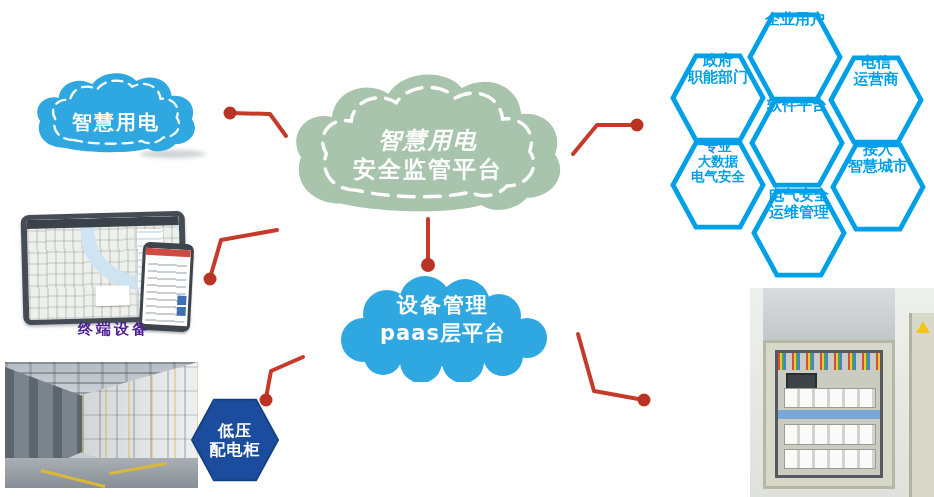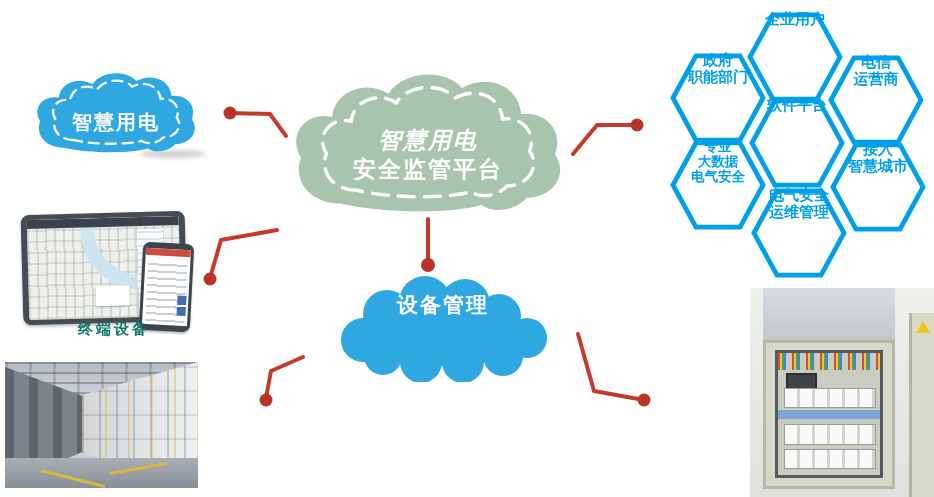--- a/index.html
+++ b/index.html
@@ -43,21 +43,21 @@
   .map-popup{position:absolute;left:44%;bottom:12%;width:34px;height:20px;background:#ffffff;
      box-shadow:0 1px 2px rgba(0,0,0,.25);}
   .phone{position:absolute;left:141px;top:243px;width:45px;height:76px;background:#3d444b;
          border-radius:7px;padding:6px 3px;transform:rotate(3deg);box-shadow:0 2px 2px rgba(120,125,130,.5);}
   .phone-screen{position:relative;width:100%;height:100%;background:#ffffff;overflow:hidden;}
   .phone-header{position:absolute;top:0;left:0;right:0;height:7px;background:#cf4a41;}
   .phone-list{position:absolute;top:10px;left:3px;right:3px;bottom:3px;
      background-image:repeating-linear-gradient(0deg,#c9ced2 0 2px,transparent 2px 7px);}
   .phone-btns{position:absolute;right:2px;bottom:10px;width:9px;height:20px;
      background:linear-gradient(#3f6fb5 0 45%,transparent 45% 55%,#3f6fb5 55% 100%);}
-  .caption{position:absolute;font-weight:bold;color:#0f766e;font-size:15px;letter-spacing:3px;}
+  .caption{position:absolute;font-weight:bold;color:#4c1d95;font-size:15px;letter-spacing:3px;}
 
   .soft-shadow{position:absolute;border-radius:50%;background:rgba(148,154,160,.45);filter:blur(2px);}
 
   
   .photo-sr{position:absolute;left:5px;top:362px;width:193px;height:126px;overflow:hidden;background:#c9ced3;}
   .sr-ceiling{position:absolute;left:0;top:0;width:100%;height:38%;background:
      repeating-linear-gradient(90deg, rgba(70,78,86,.22) 0 3px, transparent 3px 24px),
      repeating-linear-gradient(180deg, rgba(70,78,86,.40) 0 2px, transparent 2px 10px),
      linear-gradient(#b4bbc2,#d9dde0);}
   .sr-left{position:absolute;left:0;top:0;width:42%;height:100%;
@@ -132,20 +132,21 @@
           <circle cx="172" cy="46" r="22"></circle>
           <circle cx="200" cy="68" r="20"></circle>
         <circle cx="176" cy="86" r="20"></circle>
           <circle cx="136" cy="92" r="21"></circle>
           <circle cx="94" cy="92" r="21"></circle>
         <circle cx="56" cy="86" r="19"></circle>
           <ellipse cx="116" cy="64" rx="88" ry="32"></ellipse>
       </g>
     </svg>
     <div class="cloud-label" style="top:22px;font-size:21px;">设备管理</div>
+    <div class="cloud-label" style="top:50px;font-size:21px;letter-spacing:1px;">paas层平台</div>
   </div>
 
   <div>
     <div class="hexo" style="left:747px;top:11px;">
       <svg viewBox="0 0 100 96">
           <polygon points="3,48 27,4 73,4 97,48 73,92 27,92" fill="#ffffff" stroke="#00A0E9" stroke-width="5"></polygon>
         </svg>
       <div class="hx-label">
           <span>企业用户</span>
         </div>
@@ -226,20 +227,29 @@
 
   <div class="photo-sr">
     <div class="sr-ceiling"></div>
     <div class="sr-left"></div>
     <div class="sr-right"></div>
     <div class="sr-floor"></div>
     <div class="sr-stripe" style="left:18%;bottom:6%;width:34%;transform:rotate(14deg);"></div>
     <div class="sr-stripe" style="left:54%;bottom:14%;width:30%;transform:rotate(-10deg);"></div>
   </div>
 
+  <div class="hexn" style="left:191px;top:397px;width:88px;height:86px;">
+    <svg viewBox="0 0 100 96">
+        <polygon points="1,48 26,2 74,2 99,48 74,94 26,94" fill="#1B4C9D" stroke="#16407F" stroke-width="2"></polygon>
+      </svg>
+    <div class="hx-label">
+      <span>低压</span>
+      <span>配电柜</span>
+    </div>
+  </div>
 
   <div class="photo-fb">
     <div class="fb-top"></div>
     <div class="fb-body">
       <div class="fb-inner">
         <div class="fb-wires"></div>
         <div class="fb-main"></div>
         <div class="fb-row" style="top:28%;"></div>
         <div class="fb-bus"></div>
         <div class="fb-row" style="top:58%;"></div>

